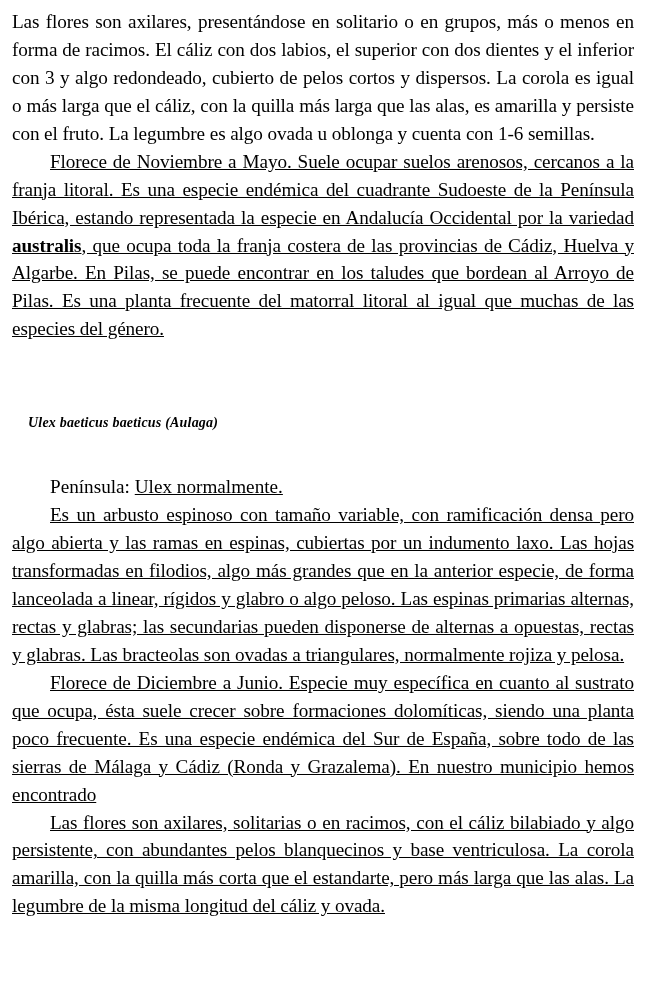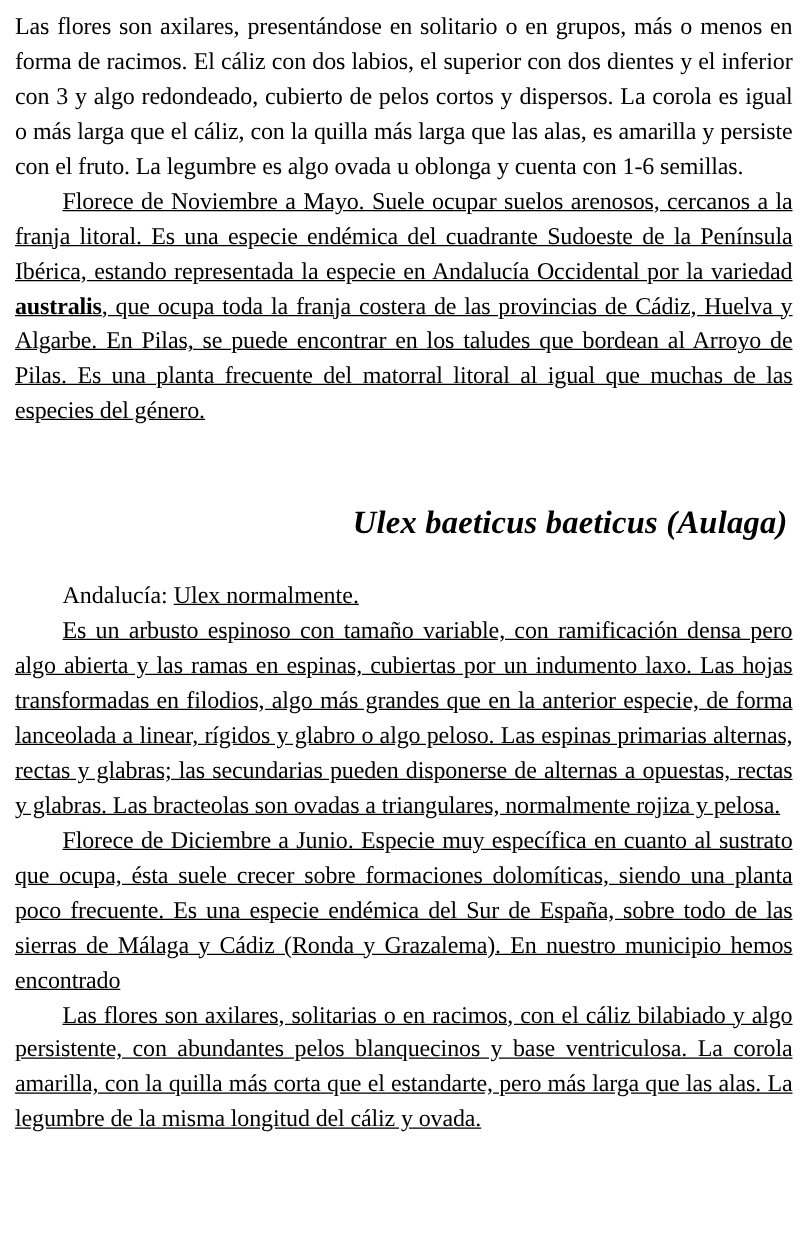--- a/index.html
+++ b/index.html
@@ -32,25 +32,25 @@
     text-indent: 38px;
     text-decoration: underline;
   }
   .spacer-big {
     height: 56px;
   }
   .spacer-mid {
     height: 26px;
   }
   h2.section-heading {
-    margin: 4px;
-    font-size: 26px;
+    margin: 16px;
+    font-size: 14px;
     font-weight: bold;
     font-style: italic;
-    text-align: right;
+    text-align: left;
     letter-spacing: 0.2px;
   }
   .syn-line {
     font-size: 19.2px;
     line-height: 1.455;
     text-indent: 38px;
   }
   .underline {
     text-decoration: underline;
   }
@@ -66,21 +66,21 @@
   <p>Las flores son axilares, presentándose en solitario o en grupos, más o menos  en forma de racimos. El cáliz con dos labios, el superior con dos dientes y el inferior con 3 y algo redondeado, cubierto de pelos cortos y dispersos. La corola es igual o más larga que el cáliz, con la quilla más larga que las alas, es amarilla y persiste con el fruto. La legumbre es algo ovada u oblonga  y cuenta con 1-6 semillas.</p>
 
   <p class="indent"><span>Florece de Noviembre a Mayo. Suele ocupar suelos arenosos, cercanos a la franja litoral. Es una especie endémica del cuadrante Sudoeste de la Península Ibérica, estando representada la especie en Andalucía Occidental por la variedad </span><span class="bold">australis</span><span>, que ocupa toda la franja costera de las provincias de Cádiz, Huelva y Algarbe. En Pilas, se puede encontrar en los taludes que bordean al Arroyo de Pilas. Es una planta frecuente del matorral litoral al igual que muchas de las especies del género.</span></p>
 
   <div class="spacer-big"></div>
 
   <h2 class="section-heading">Ulex baeticus baeticus (Aulaga)</h2>
 
   <div class="spacer-mid"></div>
 
-  <div class="syn-line"><span>Andalucía: </span><span class="underline">Ulex normalmente.</span></div>
+  <div class="syn-line"><span>Península: </span><span class="underline">Ulex normalmente.</span></div>
 
   <p class="indent">Es un arbusto espinoso con tamaño variable, con ramificación densa pero algo abierta y las ramas en espinas, cubiertas por un indumento laxo. Las hojas transformadas en filodios, algo más grandes que en la anterior especie, de forma lanceolada a linear, rígidos y glabro o algo peloso. Las espinas primarias alternas, rectas y glabras; las secundarias pueden disponerse de alternas a opuestas, rectas y glabras. Las bracteolas son ovadas a triangulares, normalmente rojiza y pelosa.</p>
 
   <p class="indent">Florece de Diciembre a Junio. Especie muy específica en cuanto al sustrato que ocupa, ésta suele crecer sobre formaciones dolomíticas, siendo una planta poco frecuente. Es una especie endémica del Sur de España, sobre todo de las sierras de Málaga y Cádiz (Ronda y Grazalema). En nuestro municipio hemos encontrado</p>
 
   <p class="indent">Las flores son axilares, solitarias o en racimos, con el cáliz bilabiado y algo persistente, con abundantes pelos blanquecinos y base ventriculosa. La corola amarilla, con la quilla más corta que el estandarte, pero más larga que las alas. La legumbre de la misma longitud del cáliz y ovada.</p>
 
 </div>
 
 </body></html>

